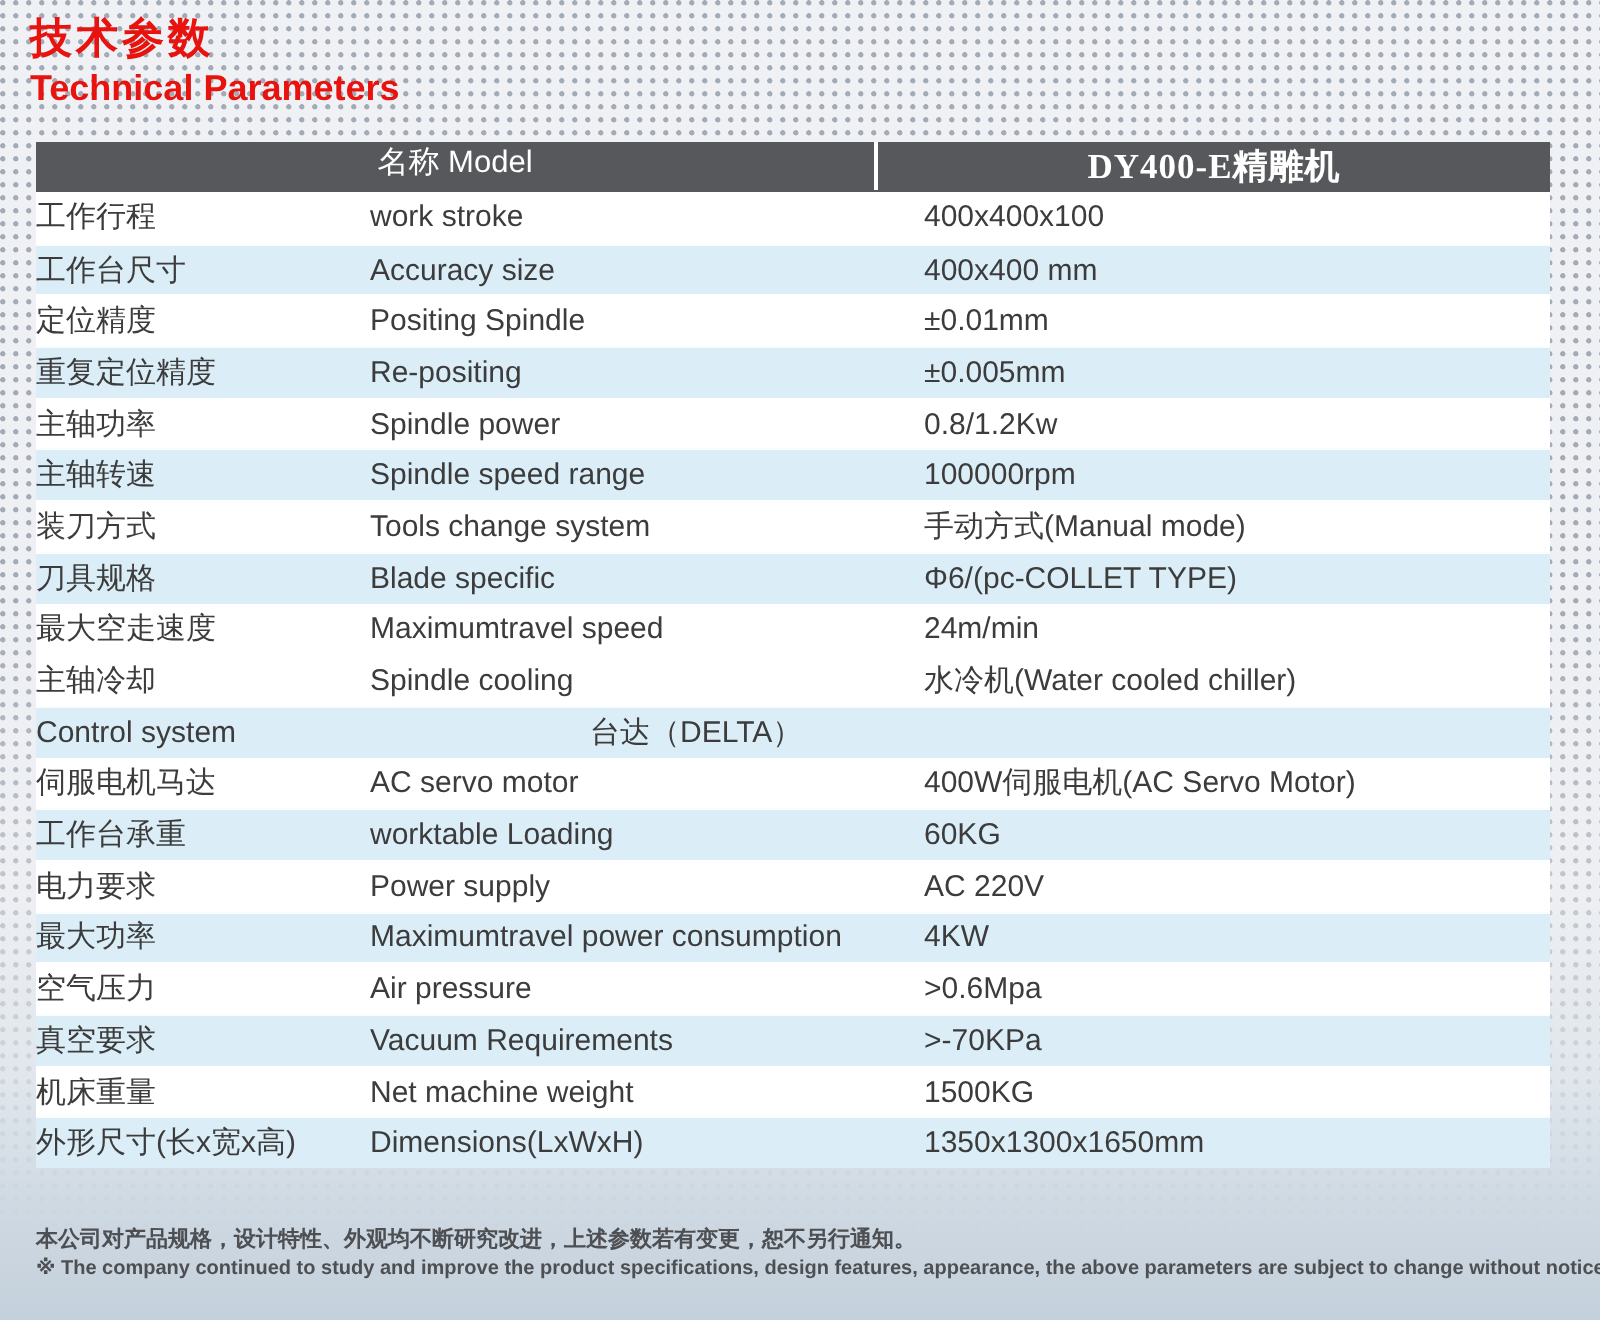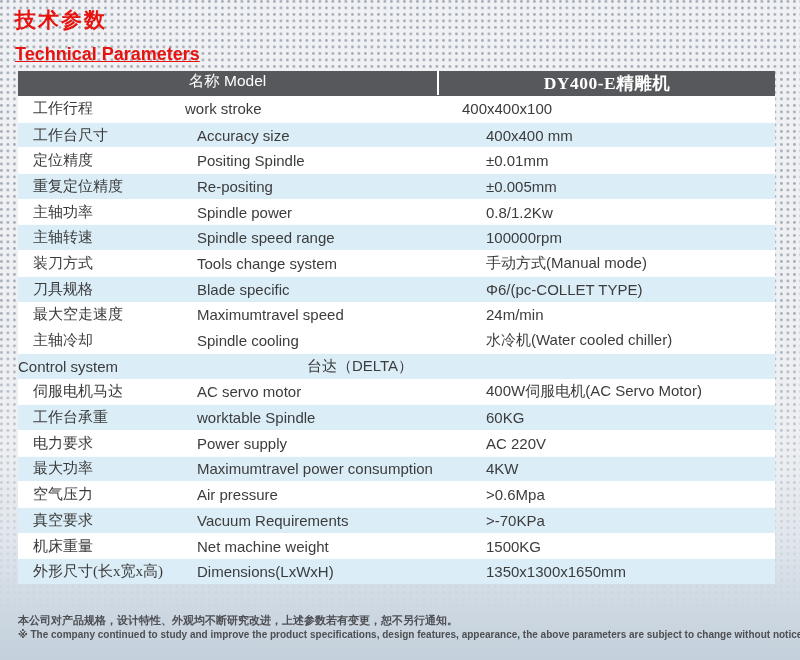--- a/index.html
+++ b/index.html
@@ -17,21 +17,21 @@
     background-image:radial-gradient(circle at 1.4px 1.4px,#a3abb6 1.15px,transparent 1.5px);
     background-size:6.5px 6.5px;
     -webkit-mask-image:linear-gradient(180deg,#000 0%,#000 50%,rgba(0,0,0,.45) 80%,transparent 100%);
     mask-image:linear-gradient(180deg,#000 0%,#000 50%,rgba(0,0,0,.45) 80%,transparent 100%);
   }
   .title-block { position:absolute; left:15px; top:7px; }
   .title-zh {
     color:#e8130f; font-size:21px; font-weight:bold; letter-spacing:2px; line-height:26px;
   }
   .title-en {
-    color:#e8130f; font-size:18px; font-weight:bold; line-height:20px; margin-top:11px;text-decoration:underline;
+    color:#e8130f; font-size:18px; font-weight:bold; line-height:20px; margin-top:1px;
   }
   .spec-table {
     position:absolute; left:18px; top:71px; width:757px;
     background:#fff;
   }
   .thead {
     display:flex; height:25px; background:#57585b; color:#fff; align-items:flex-start;
   }
   .th-left {
     width:419px; text-align:center; font-size:15.5px;
@@ -45,22 +45,22 @@
   .tbody .col-divider {
     position:absolute; left:419px; top:0; bottom:0; width:1px;
     background:rgba(130,148,160,.38); z-index:0;
   }
   .row {
     display:flex; height:25.7px; align-items:center;
     font-size:15px; color:#3c3c3c; position:relative; z-index:1;
   }
   .row.plain { background:#ffffff; }
   .row.alt   { background:#dbedf7; }
-  .row + .row { border-top:1px solid rgba(255,255,255,.85);gap:12px; }
-  .cell-zh { width:167px; padding-left:15px; white-space:nowrap;font-family:Liberation Serif, serif; }
+  .row + .row { border-top:1px solid rgba(255,255,255,.85); }
+  .cell-zh { width:167px; white-space:nowrap; }
   .cell-en { width:252px; white-space:nowrap; overflow:visible; }
   .cell-value { flex:1; padding-left:25px; white-space:nowrap; }
   .footer { position:absolute; left:18px; top:613px; width:770px; }
   .note-zh {
     font-size:11px; font-weight:bold; color:#4d4f52; line-height:14px; white-space:nowrap;
   }
   .note-en {
     font-size:10px; font-weight:bold; color:#4d4f52; line-height:13px; margin-top:1px; white-space:nowrap;
   }
 </style>
@@ -150,21 +150,21 @@
         </div>
 
         <div class="row plain">
           <div class="cell-zh">伺服电机马达</div>
           <div class="cell-en">AC servo motor</div>
           <div class="cell-value">400W伺服电机(AC Servo Motor)</div>
         </div>
 
         <div class="row alt">
           <div class="cell-zh">工作台承重</div>
-          <div class="cell-en">worktable Spindle</div>
+          <div class="cell-en">worktable Loading</div>
           <div class="cell-value">60KG</div>
         </div>
 
         <div class="row plain">
           <div class="cell-zh">电力要求</div>
           <div class="cell-en">Power supply</div>
           <div class="cell-value">AC 220V</div>
         </div>
 
         <div class="row alt">

